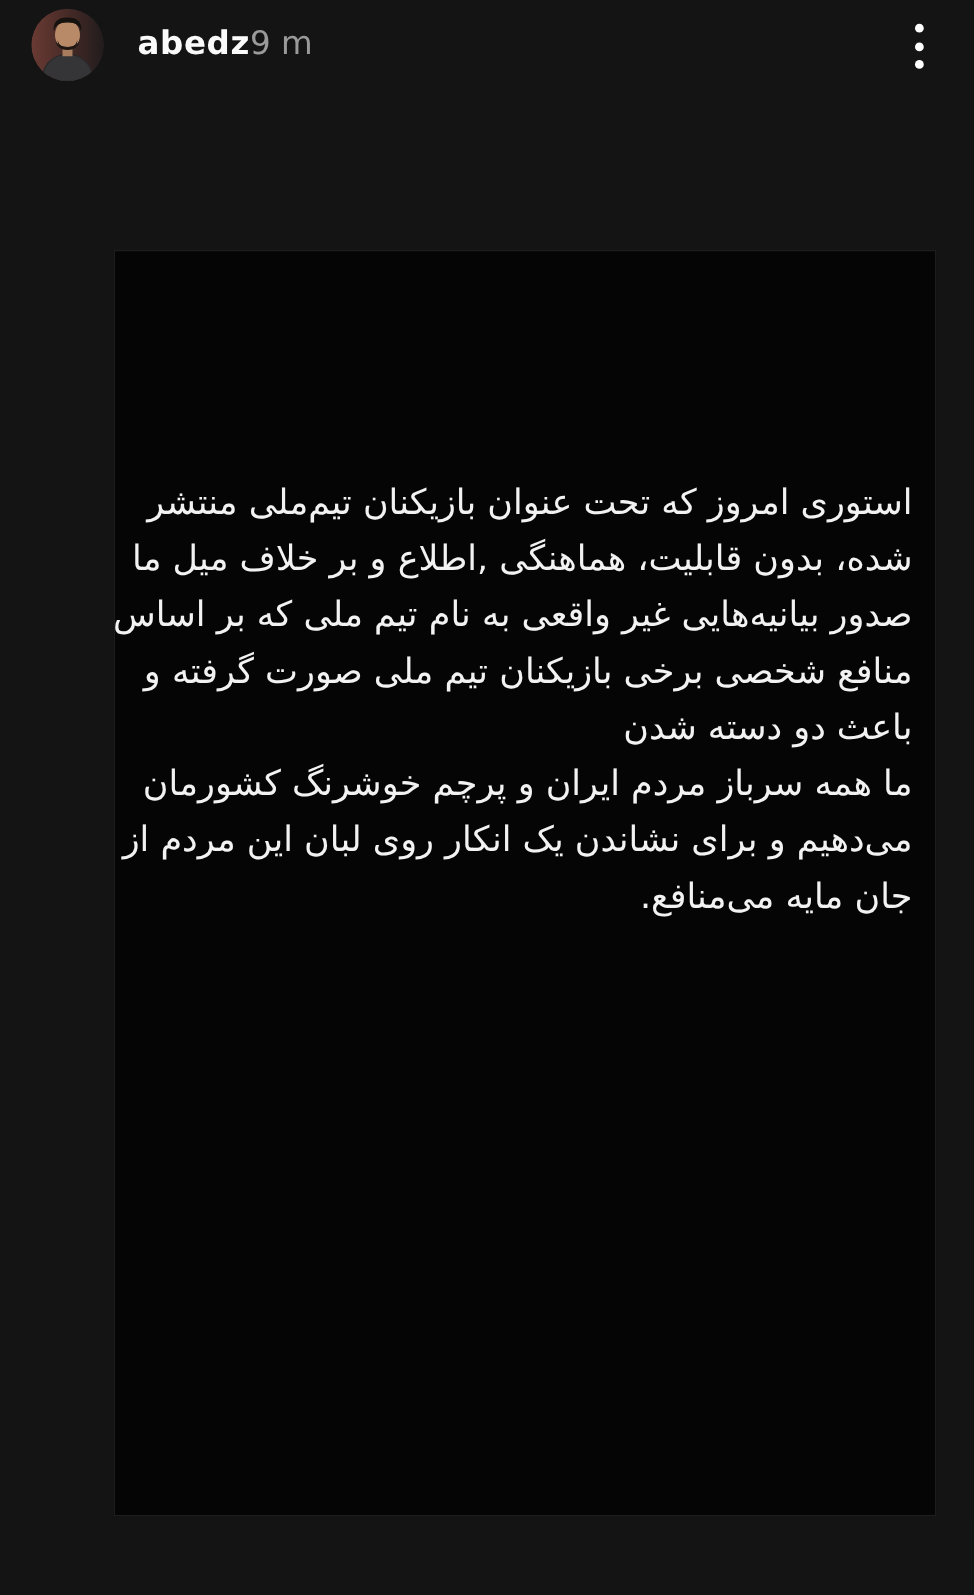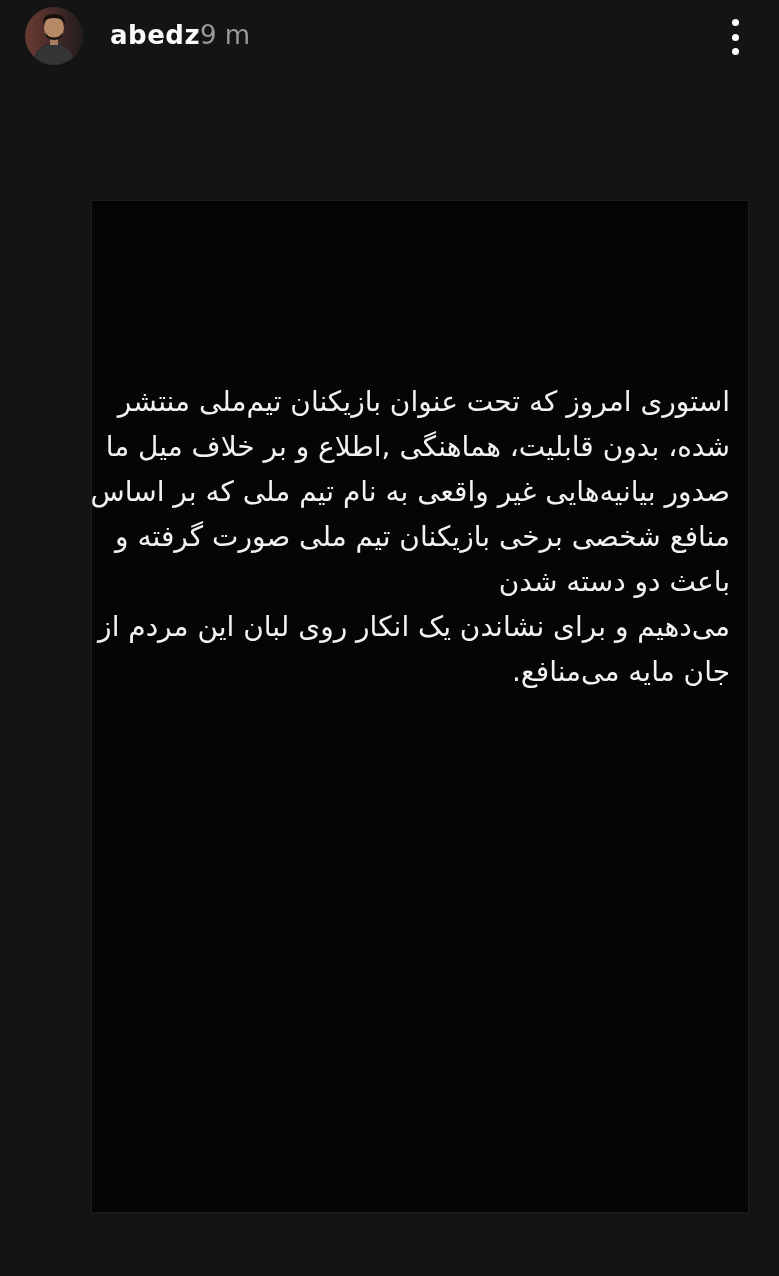--- a/index.html
+++ b/index.html
@@ -137,18 +137,19 @@
     </div>
   </div>
 
   <div class="story-card">
     <div class="story-text">
       <div class="story-line">استوری امروز که تحت عنوان بازیکنان تیم‌ملی منتشر</div>
       <div class="story-line">شده، بدون قابلیت، هماهنگی ,اطلاع و بر خلاف میل ما</div>
       <div class="story-line">صدور بیانیه‌هایی غیر واقعی به نام تیم ملی که بر اساس</div>
       <div class="story-line">منافع شخصی برخی بازیکنان تیم ملی صورت گرفته و</div>
       <div class="story-line">باعث دو دسته شدن</div>
+      <div class="story-line">ما همه سرباز مردم ایران و پرچم خوشرنگ کشورمان</div>
       <div class="story-line">می‌دهیم و برای نشاندن یک انکار روی لبان این مردم از</div>
       <div class="story-line">جان مایه می‌منافع.</div>
     </div>
   </div>
 
 </div>
 
 </body></html>

